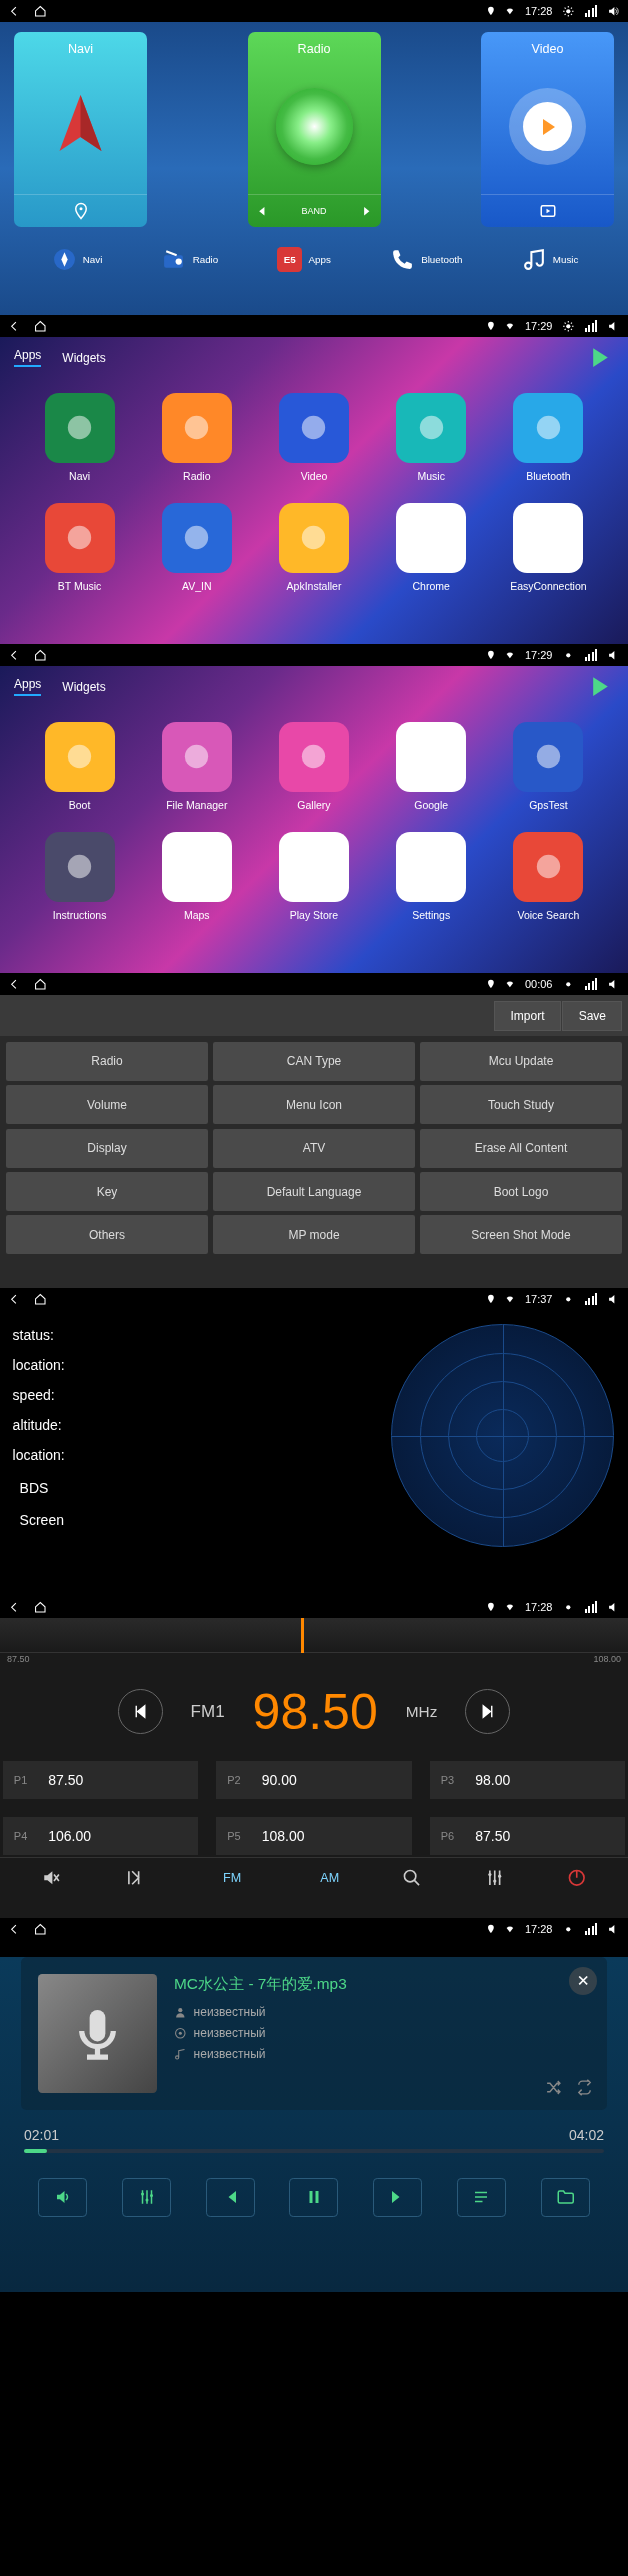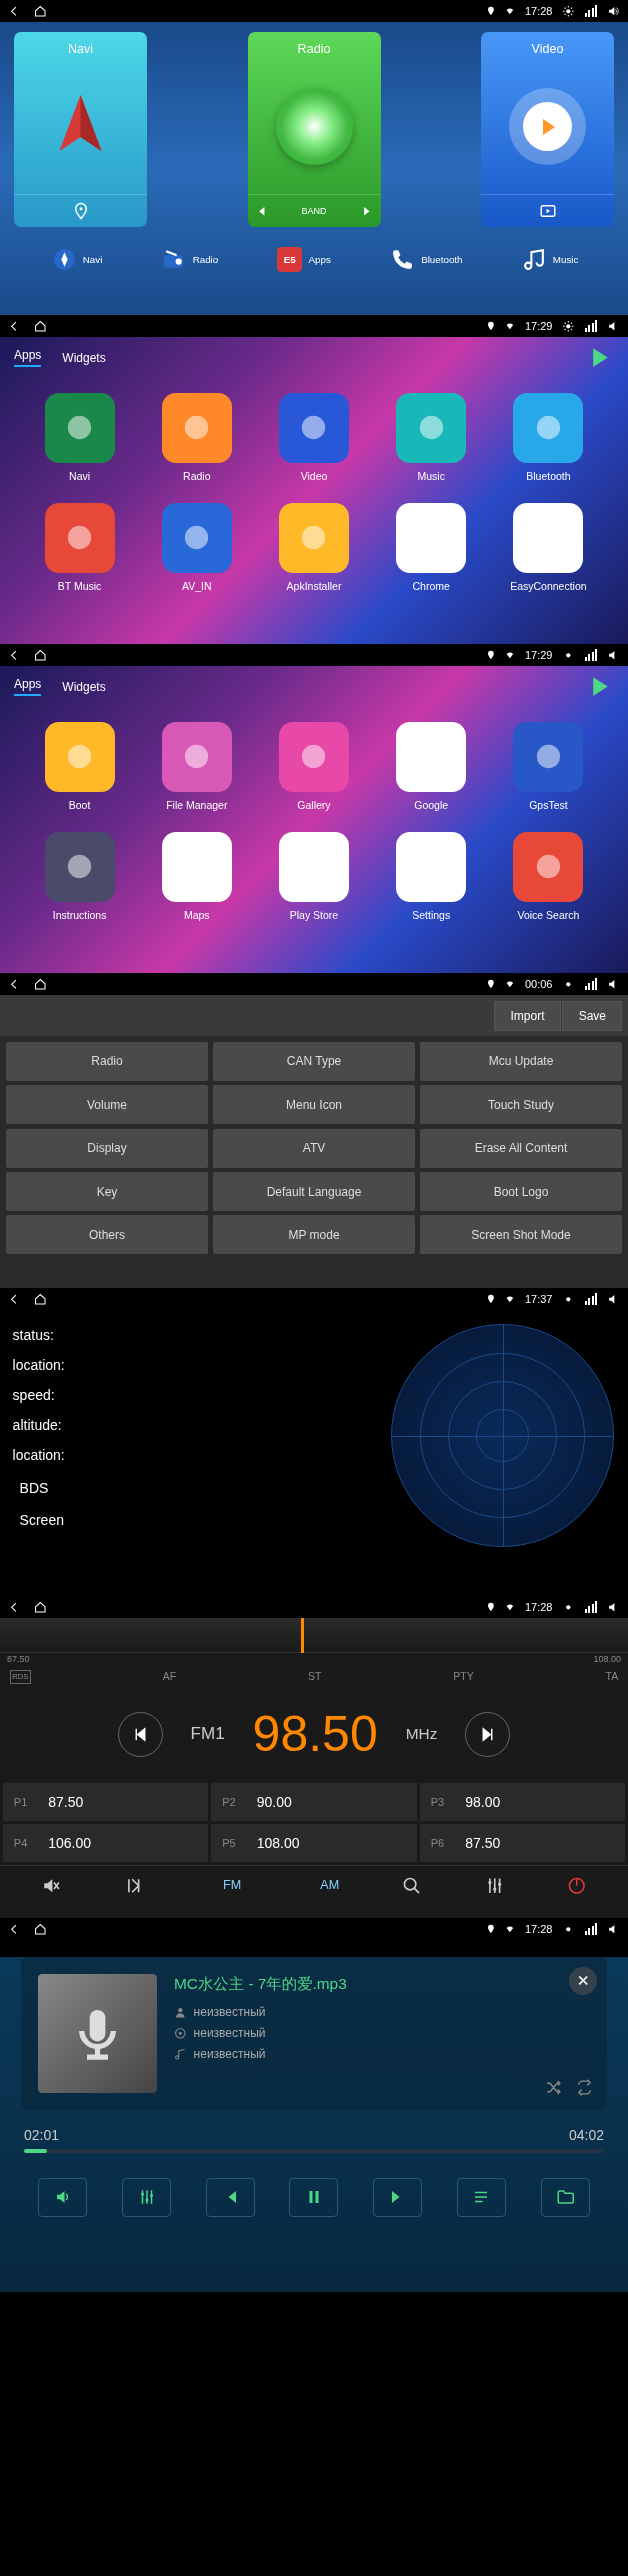--- a/index.html
+++ b/index.html
@@ -60,21 +60,21 @@
 
 .radio-screen{height:300px;background:#1a1a1a;color:#fff}
 .radio-dial{height:35px;background:linear-gradient(180deg,#2a2a2a,#1a1a1a);position:relative;border-bottom:0.7px solid #333}
 .dial-marker{position:absolute;top:0;width:2.1px;height:35px;background:#ff8800;left:48%}
 .radio-labels{display:flex;justify-content:space-between;padding:4.2px 9.8px;font-size:10.5px;color:#888}
 .radio-main{display:flex;align-items:center;justify-content:center;gap:28px;padding:17px}
 .radio-nav-btn{width:45px;height:45px;border-radius:50%;border:1.4px solid #666;display:flex;align-items:center;justify-content:center;font-size:18px;color:#fff}
 .freq{font-size:50px;color:#ff8800;font-weight:300}
 .radio-band{font-size:17px;color:#ccc}
 .radio-unit{font-size:15.4px;color:#ccc}
-.preset-grid{display:grid;grid-template-columns:repeat(3,1fr);gap:3px;padding:2.8px}
+.preset-grid{display:grid;grid-template-columns:repeat(3,1fr);gap:18px;padding:2.8px}
 .preset{background:#2a2a2a;display:flex;align-items:center;padding:11px;font-size:14px}
 .preset-label{color:#888;margin-right:21px;font-size:11px}
 .radio-bottom{display:flex;justify-content:space-around;align-items:center;padding:9.8px;border-top:0.7px solid #333}
 .radio-bottom-btn{color:#7dd3fc;font-size:12.6px;width:35px;text-align:right}
 
 
 .player-screen{height:335px;background:linear-gradient(180deg,#0a3a5a 0%,#082840 100%);color:#fff;position:relative}
 .player-card{margin:17px 21px;background:rgba(10,40,60,.7);border-radius:5.6px;padding:17px;display:flex;gap:17px;position:relative}
 .album-art{width:119px;height:119px;background:linear-gradient(135deg,#888,#444);border-radius:4.2px;display:flex;align-items:center;justify-content:center}
 .track-info{flex:1}
@@ -616,27 +616,20 @@
   </div>
 </div>
 <div class="radio-screen">
   <div class="radio-dial">
         <div class="dial-marker"></div>
       </div>
   <div style="display:flex;justify-content:space-between;padding:1.4px 7px;font-size:9px;color:#888">
     <span>87.50</span>
     <span>108.00</span>
   </div>
-  <div class="radio-labels">
-    <span style="width:21px;height:14px;border:0.7px solid #666;text-align:center;font-size:7.7px;line-height:12.6px">RDS</span>
-    <span>AF</span>
-    <span>ST</span>
-    <span>PTY</span>
-    <span>TA</span>
-  </div>
   <div class="radio-main">
     <div class="radio-nav-btn">
           <svg width="17" height="17" viewBox="0 0 24 24">
             <path d="M18 4l-10 8 10 8zM6 4v16" stroke="#fff" stroke-width="2" fill="#fff"></path>
           </svg>
         </div>
     <span class="radio-band">FM1</span>
     <span class="freq">98.50</span>
     <span class="radio-unit">MHz</span>
     <div class="radio-nav-btn">

